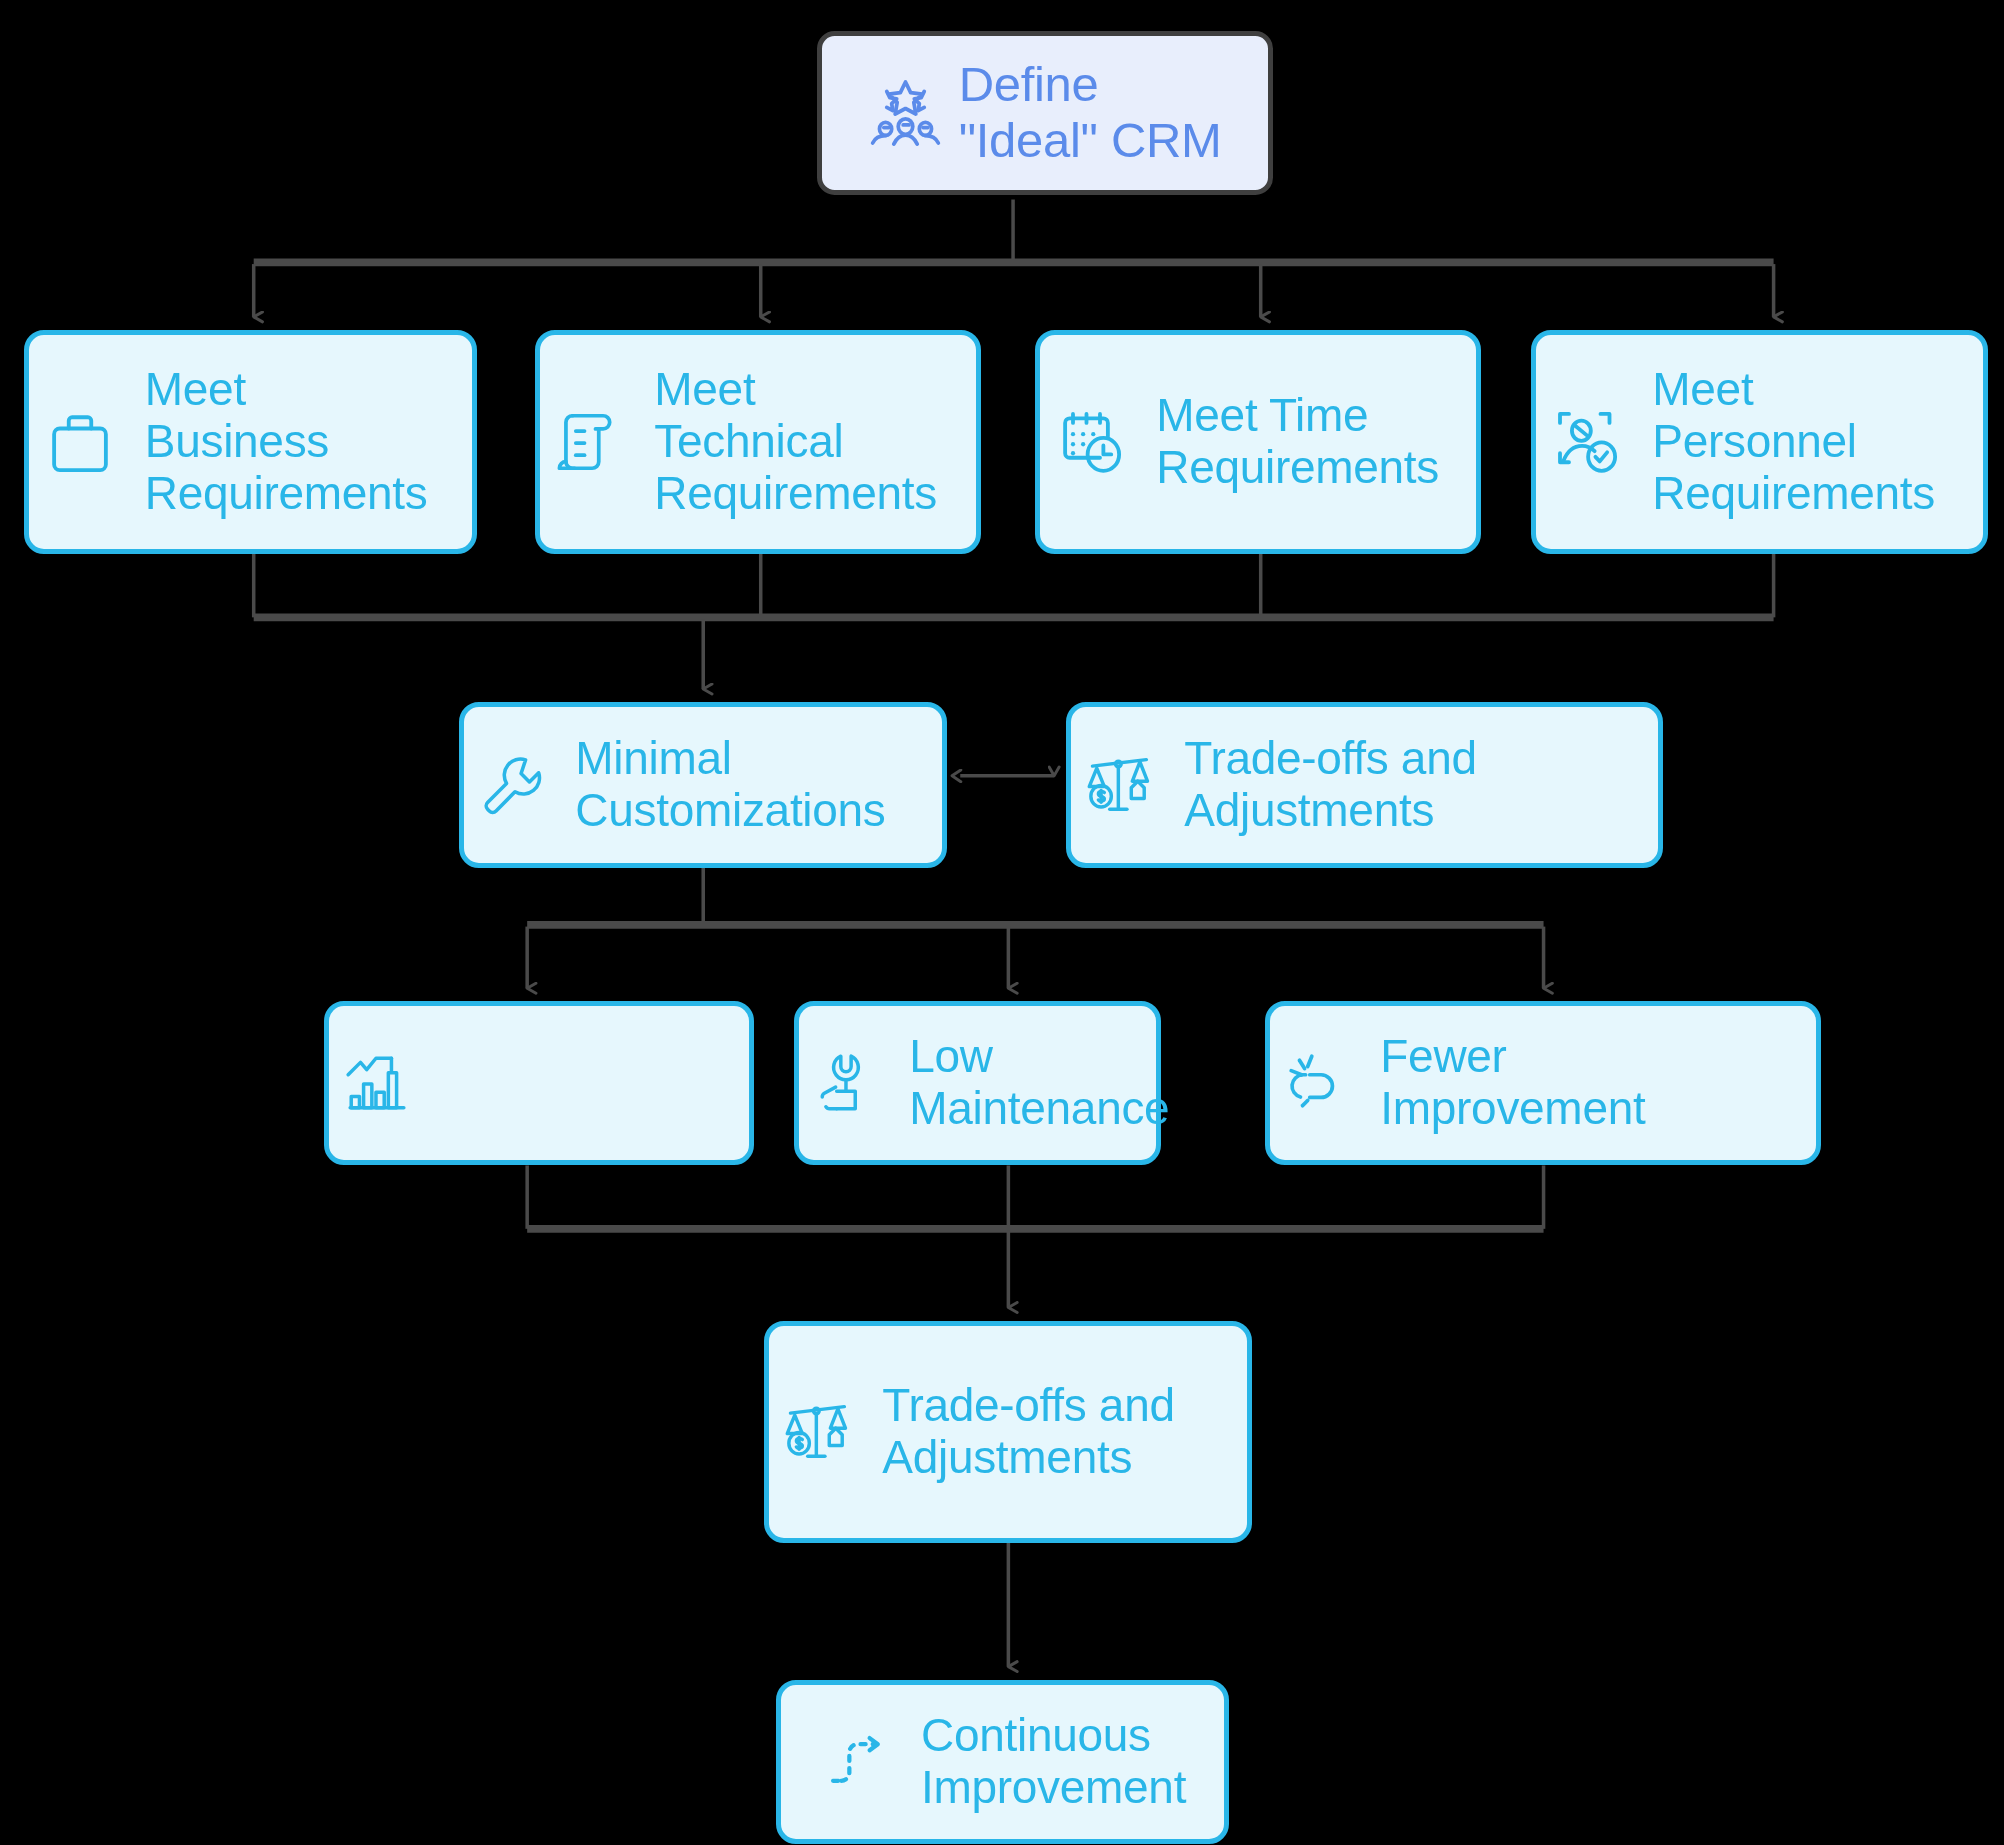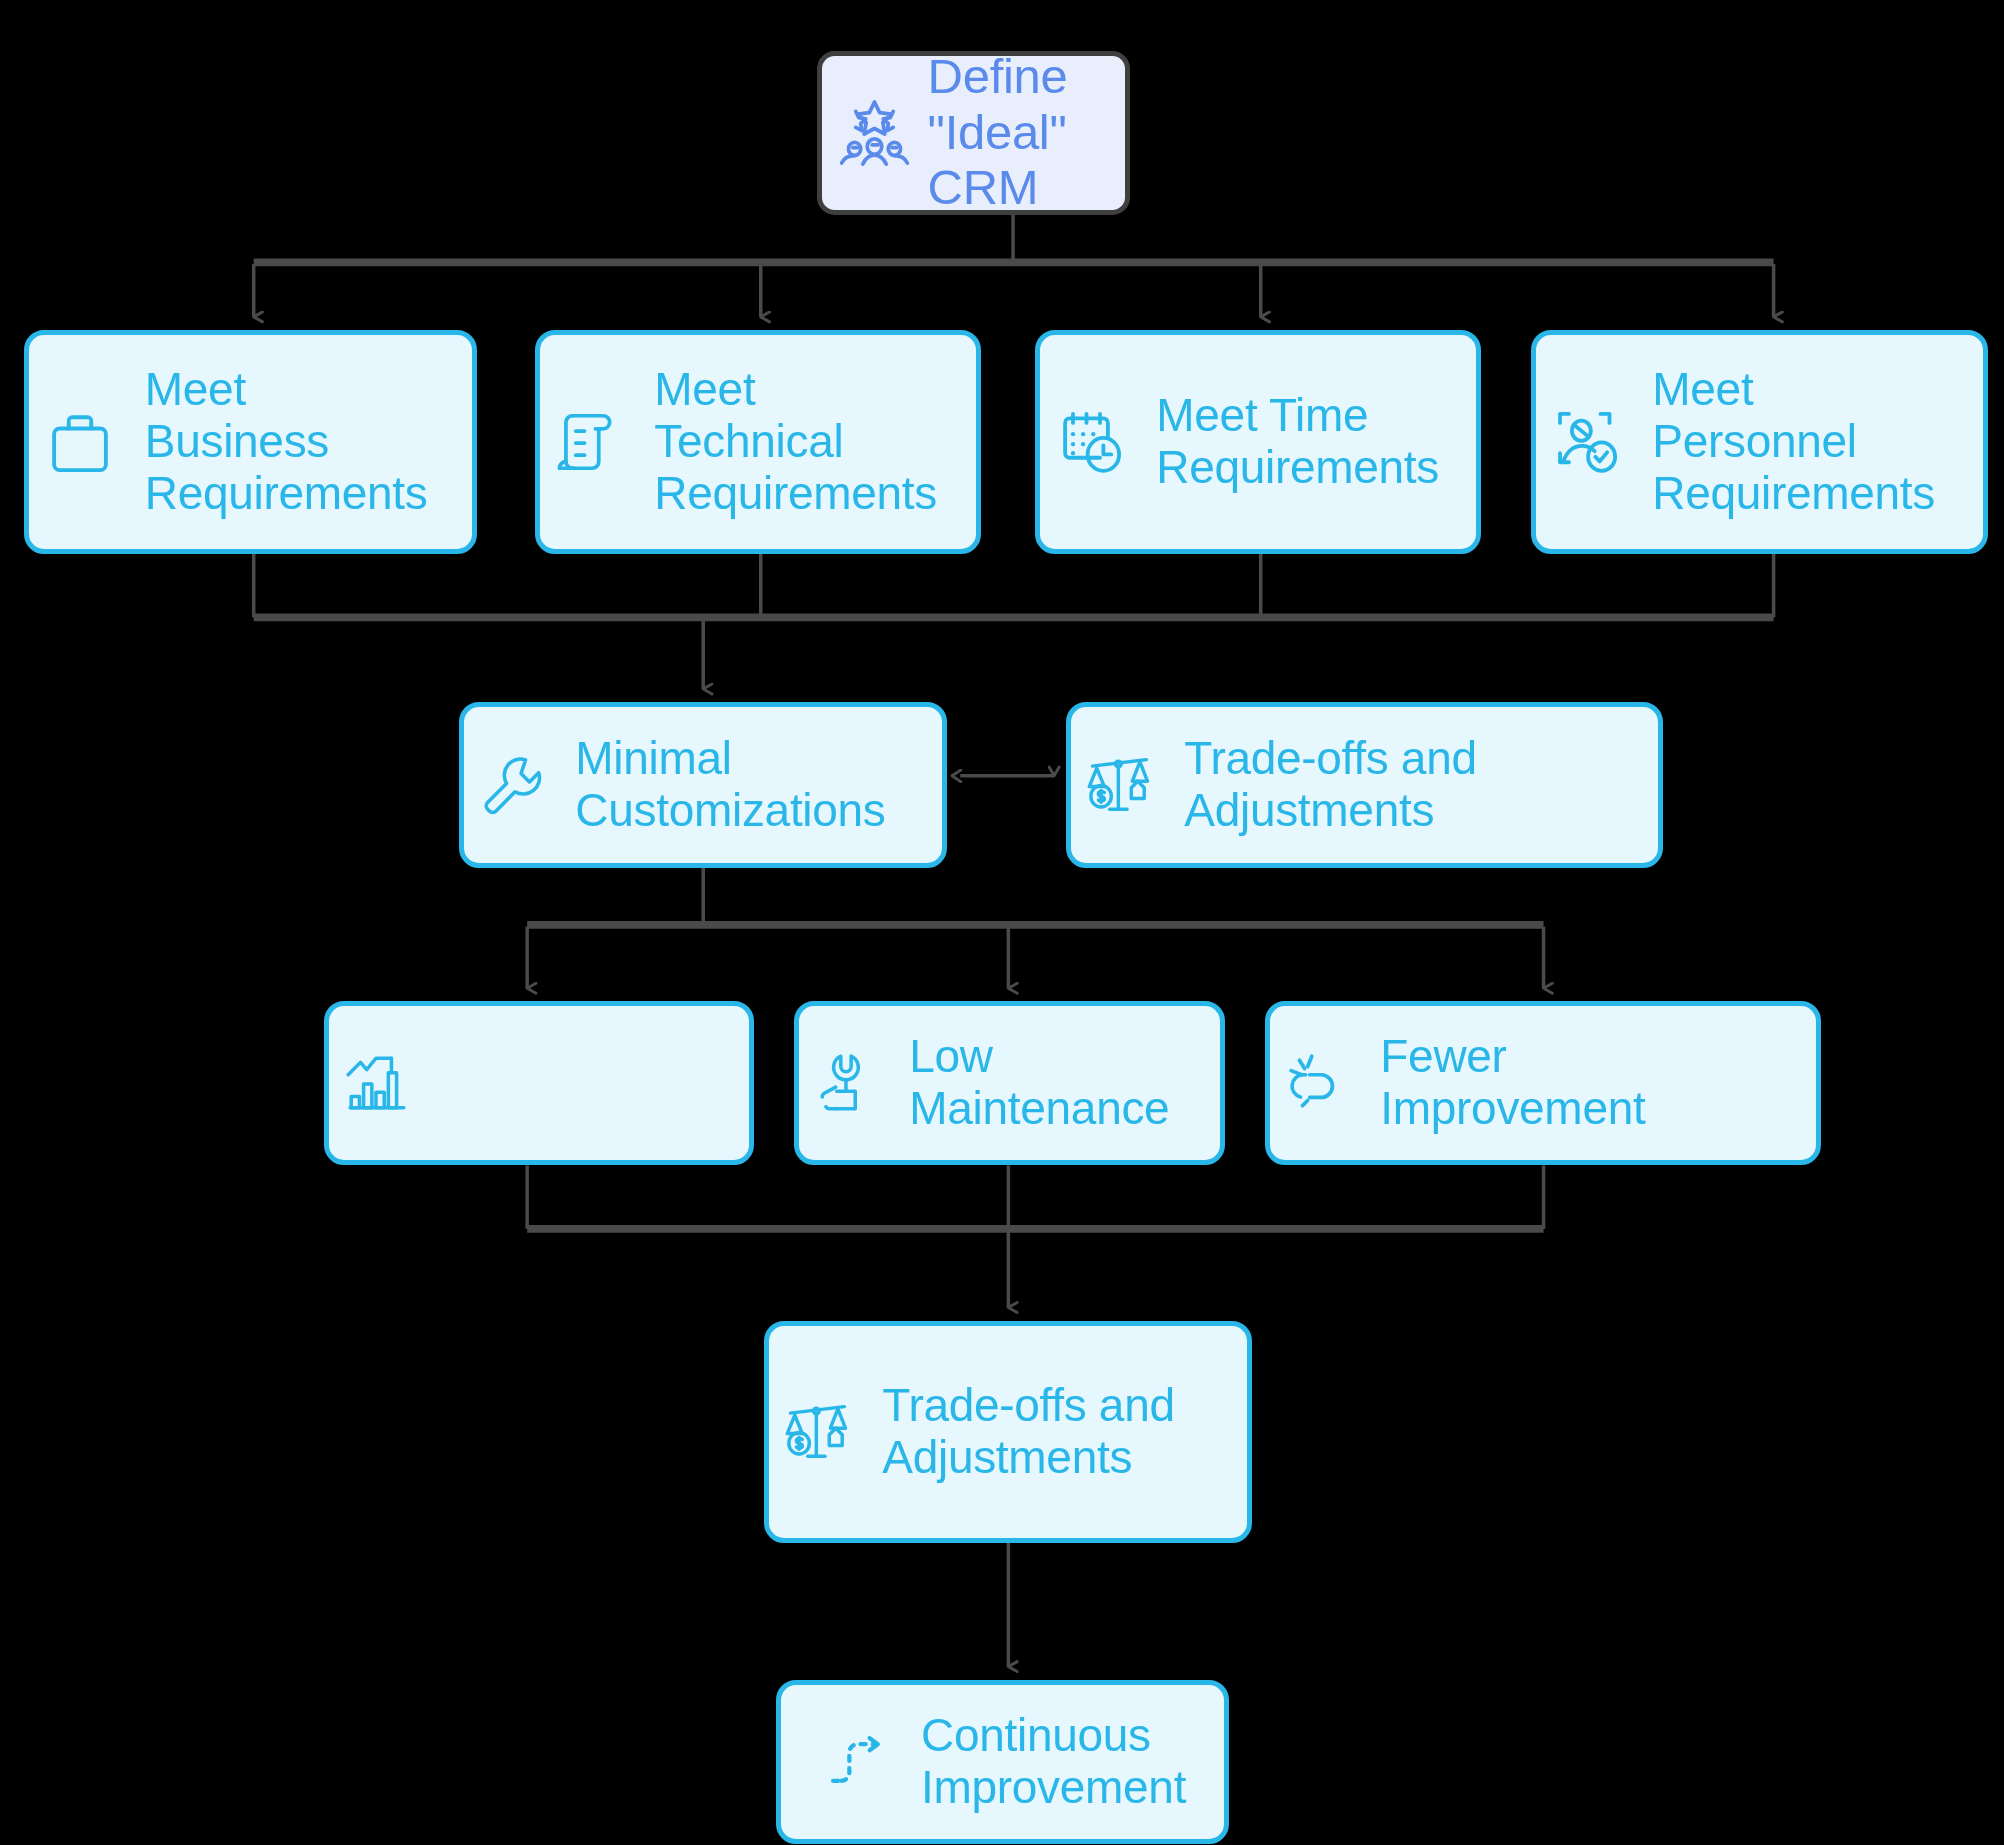--- a/index.html
+++ b/index.html
@@ -42,29 +42,29 @@
     white-space:pre-line;
     text-align:left;
   }
   .node.root .label{
     color:#5b8bea;
     font-size:49px;
     line-height:1.14;
   }
 
   
-  #n-root      {left:817px; top:30.5px;   width:313px;  height:164px;margin-top:20px;}
+  #n-root      {left:817px; top:30.5px;   width:456px;  height:164px;}
   #n-business  {left:23.5px;   top:330px;  width:453px;  height:224px;}
   #n-technical {left:535px;  top:330px;  width:446px;  height:224px;}
   #n-time      {left:1035px; top:330px;  width:446px;  height:224px;}
   #n-personnel {left:1531px; top:330px;  width:457px;  height:224px;}
   #n-minimal   {left:459px;  top:702px; width:488px;  height:166px;}
   #n-tradeoff1 {left:1066px; top:702px; width:597px; height:166px;}
   #n-growth    {left:324px;  top:1001px; width:430px;  height:164px;}
-  #n-lowmaint  {left:794px; top:1001px; width:431px;  height:164px;}
+  #n-lowmaint  {left:794px; top:1001px; width:367px;  height:164px;}
   #n-fewerdep  {left:1265px; top:1001px; width:556px;  height:164px;}
   #n-tradeoff2 {left:764px; top:1321px; width:488px;  height:222px;}
   #n-improve   {left:776px; top:1680px; width:453px;  height:164px;padding-left:46px;}
 </style>
 </head>
 <body>
 
 <div id="canvas">
 
   <svg class="edges" viewBox="0 0 3416 3144" width="2005" height="1845" xmlns="http://www.w3.org/2000/svg">

